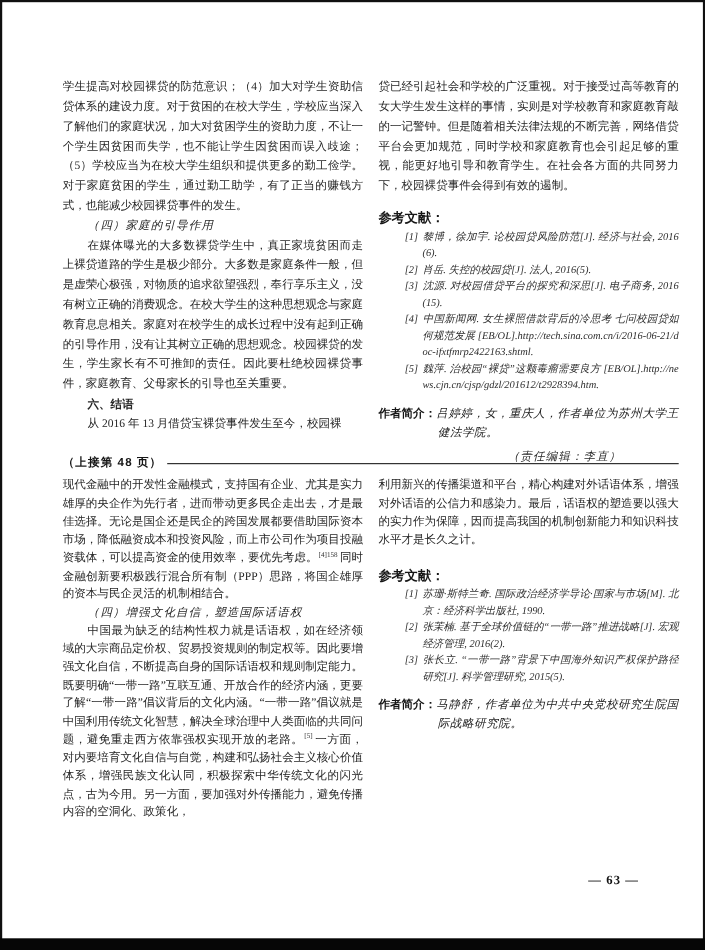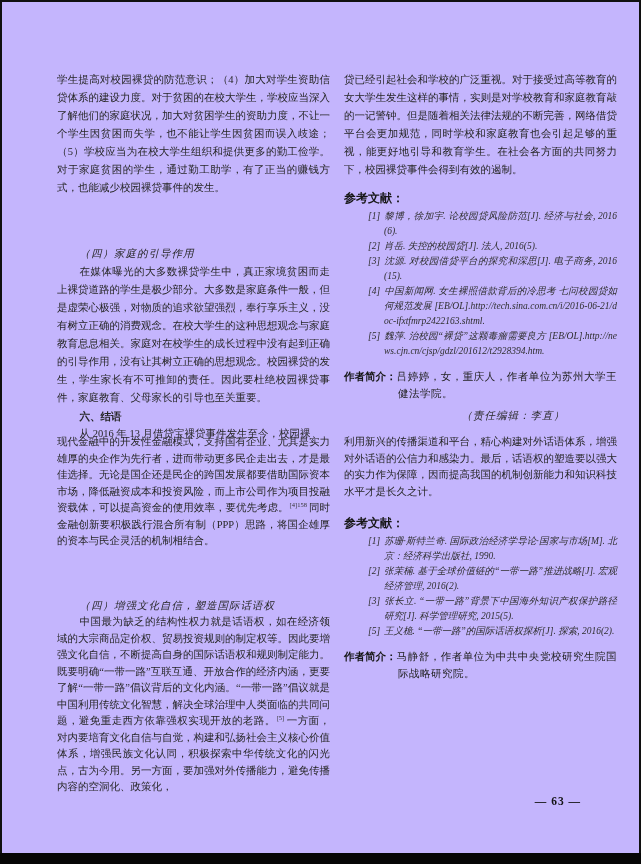--- a/index.html
+++ b/index.html
@@ -1,19 +1,19 @@
 <!DOCTYPE html>
 <html><head>
 <meta charset="utf-8">
 <style>
   * { margin:0; padding:0; box-sizing:border-box; }
   html,body { background:#e9e9e7; }
   .scan {
     position:relative; width:641px; height:864px;
-    background:#c4b5fd; overflow:hidden;
+    background:#ffffff; overflow:hidden;
     font-family:"Liberation Serif","DejaVu Serif",serif;
     color:#222;
   }
   .edge-top   { position:absolute; top:0; left:0; right:0; height:2px; background:#101010; }
   .edge-left  { position:absolute; top:0; left:0; bottom:0; width:2px; background:#101010; }
   .edge-right { position:absolute; top:0; right:0; bottom:0; width:2px; background:#101010; }
   .edge-bottom{ position:absolute; bottom:0; left:0; right:0; height:11px; background:#060606; }
 
   .page { position:absolute; left:57px; right:24px; top:0; bottom:0; }
 
@@ -21,41 +21,41 @@
   .half .col { width:273px; }
 
   .sec-top { top:71px; }
   .sec-top .col { font-size:10.5px; line-height:18px; }
 
   .sec-bottom { top:434px; }
   .sec-bottom .col { font-size:10.5px; line-height:16.5px; }
 
   p.body { text-align:justify; text-justify:inter-ideograph; color:#262626; }
   .ind { text-indent:2.15em; }
-  .kai-head { text-indent:2.15em; font-style:italic; color:#2b2b2b; letter-spacing:1px;margin-top:48px; }
+  .kai-head { text-indent:2.15em; font-style:italic; color:#2b2b2b; letter-spacing:1px; }
   .bold-head {
     text-indent:2.15em; font-weight:bold; color:#161616;
     font-family:"Liberation Sans","DejaVu Sans",sans-serif;
   }
   .supref { font-size:6.5px; vertical-align:super; line-height:0; margin:0 2px 0 1px; color:#333; }
 
   .refs-head, .bio-label {
     font-weight:bold; color:#161616;
     font-family:"Liberation Sans","DejaVu Sans",sans-serif;
   }
   .refs-head { margin:10px 0 2px 0; font-size:12px; }
   .sec-bottom .refs-head { margin-top:15px; }
 
   .refs { font-style:italic; font-size:9.5px; line-height:15px; color:#2e2e2e; }
   .ref { padding-left:16px; text-indent:-16px; text-align:justify; word-break:break-all;margin-left:24px; }
   .ref-num { display:inline-block; width:13px; text-indent:0; margin-right:3px; font-style:italic; }
 
   .bio { margin-top:9px; font-size:10.5px; line-height:17px;
          padding-left:54px; text-indent:-54px; text-align:justify; }
-  .bio-text { letter-spacing:0.5px;margin-top:36px; }
+  .bio-text { font-style:italic; letter-spacing:0.5px;margin-top:36px; }
   .editor { margin-top:5px; font-style:italic; font-size:10.5px;
             text-align:right; padding-right:52px; letter-spacing:1px; color:#2b2b2b; }
 
   .continued { position:absolute; left:0; right:0; top:414px; display:flex; align-items:center; }
   .cont-label {
     font-weight:bold; font-size:10.5px; color:#161616; white-space:nowrap;
     font-family:"Liberation Sans","DejaVu Sans",sans-serif; letter-spacing:1px;
   }
   .rule { flex:1; border-top:1.6px solid #1d1d1d; margin-left:4px; margin-top:1px; }
 
@@ -90,36 +90,39 @@
             <div class="ref"><span class="ref-num">[2]</span><span>肖岳. 失控的校园贷[J]. 法人, 2016(5).</span></div>
             <div class="ref"><span class="ref-num">[3]</span><span>沈源. 对校园借贷平台的探究和深思[J]. 电子商务, 2016(15).</span></div>
             <div class="ref"><span class="ref-num">[4]</span><span>中国新闻网. 女生裸照借款背后的冷思考 七问校园贷如何规范发展 [EB/OL].http://tech.sina.com.cn/i/2016-06-21/doc-ifxtfmrp2422163.shtml.</span></div>
             <div class="ref"><span class="ref-num">[5]</span><span>魏萍. 治校园“裸贷”这颗毒瘤需要良方 [EB/OL].http://news.cjn.cn/cjsp/gdzl/201612/t2928394.htm.</span></div>
           </div>
         <p class="bio"><span class="bio-label">作者简介：</span><span class="bio-text">吕婷婷，女，重庆人，作者单位为苏州大学王健法学院。</span></p>
         <p class="editor">（责任编辑：李直）</p>
       </div>
     </section>
 
+    <div class="continued">
+      <span class="cont-label">（上接第 48 页）</span>
+      <span class="rule"></span>
+    </div>
 
     <section class="half sec-bottom">
       <div class="col">
         <p class="body"><span>现代金融中的开发性金融模式，支持国有企业、尤其是实力雄厚的央企作为先行者，进而带动更多民企走出去，才是最佳选择。无论是国企还是民企的跨国发展都要借助国际资本市场，降低融资成本和投资风险，而上市公司作为项目投融资载体，可以提高资金的使用效率，要优先考虑。</span><sup class="supref">[4]158</sup><span>同时金融创新要积极践行混合所有制（PPP）思路，将国企雄厚的资本与民企灵活的机制相结合。</span></p>
         <p class="body kai-head">（四）增强文化自信，塑造国际话语权</p>
         <p class="body ind"><span>中国最为缺乏的结构性权力就是话语权，如在经济领域的大宗商品定价权、贸易投资规则的制定权等。因此要增强文化自信，不断提高自身的国际话语权和规则制定能力。既要明确“一带一路”互联互通、开放合作的经济内涵，更要了解“一带一路”倡议背后的文化内涵。“一带一路”倡议就是中国利用传统文化智慧，解决全球治理中人类面临的共同问题，避免重走西方依靠强权实现开放的老路。</span><sup class="supref">[5]</sup><span>一方面，对内要培育文化自信与自觉，构建和弘扬社会主义核心价值体系，增强民族文化认同，积极探索中华传统文化的闪光点，古为今用。另一方面，要加强对外传播能力，避免传播内容的空洞化、政策化，</span></p>
       </div>
 
       <div class="col">
         <p class="body">利用新兴的传播渠道和平台，精心构建对外话语体系，增强对外话语的公信力和感染力。最后，话语权的塑造要以强大的实力作为保障，因而提高我国的机制创新能力和知识科技水平才是长久之计。</p>
         <p class="refs-head">参考文献：</p>
         <div class="refs">
             <div class="ref"><span class="ref-num">[1]</span><span>苏珊·斯特兰奇. 国际政治经济学导论·国家与市场[M]. 北京：经济科学出版社, 1990.</span></div>
             <div class="ref"><span class="ref-num">[2]</span><span>张茉楠. 基于全球价值链的“一带一路”推进战略[J]. 宏观经济管理, 2016(2).</span></div>
             <div class="ref"><span class="ref-num">[3]</span><span>张长立. “一带一路”背景下中国海外知识产权保护路径研究[J]. 科学管理研究, 2015(5).</span></div>
-            <div class="ref"><span class="ref-num">[5]</span><span>王义桅. “一带一路”的国际话语权探析[J]. 探索, 2016(2).</span></div>
           </div>
         <p class="bio"><span class="bio-label">作者简介：</span><span class="bio-text">马静舒，作者单位为中共中央党校研究生院国际战略研究院。</span></p>
       </div>
     </section>
 
     <div class="pageno">— 63 —</div>
   </main>
 </div>
 
 </body></html>

